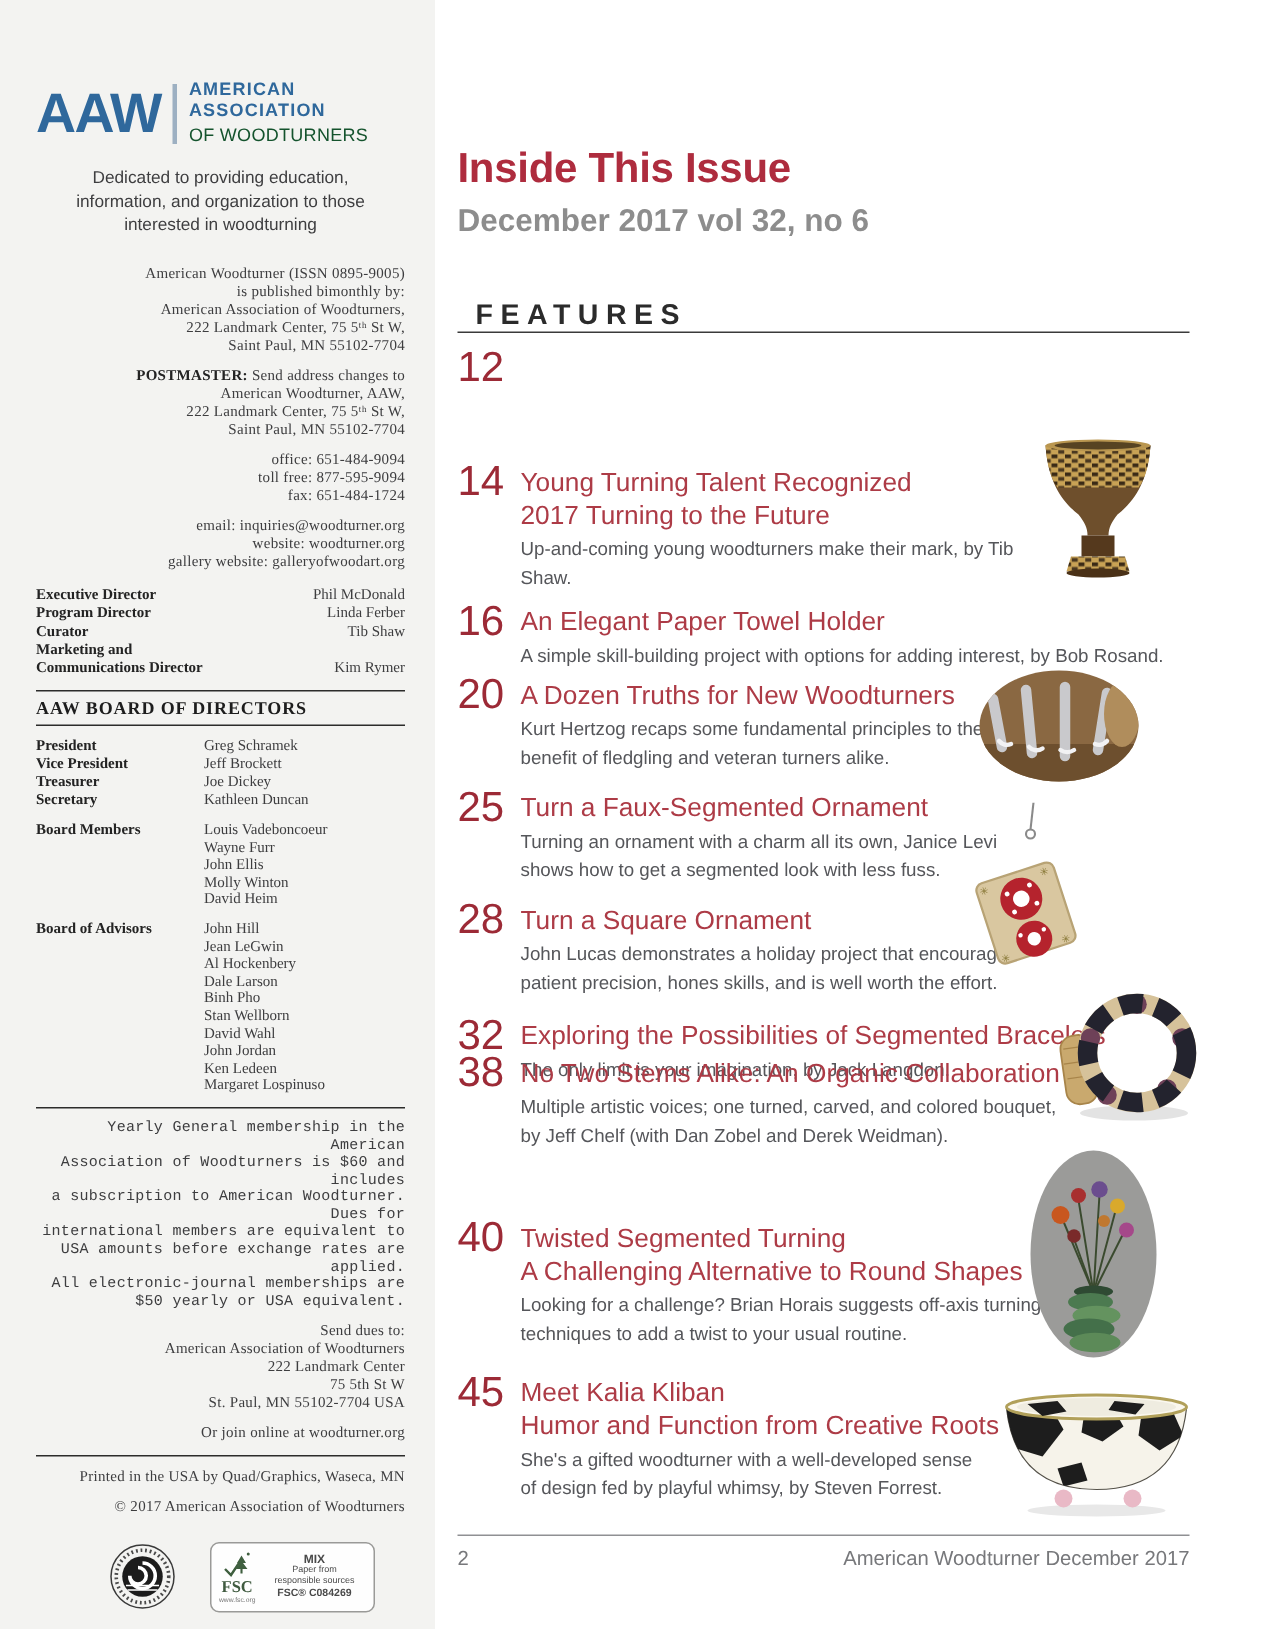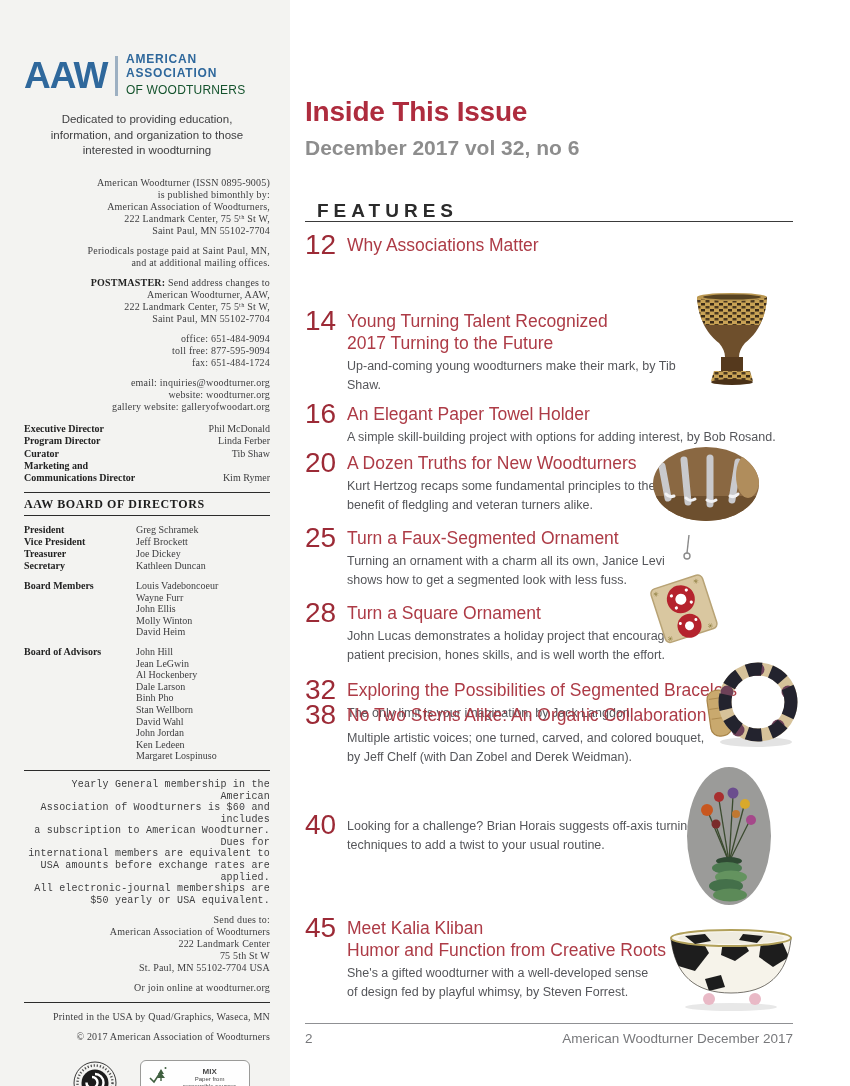--- a/index.html
+++ b/index.html
@@ -85,22 +85,20 @@
 
     <div class="tagline pre">Dedicated to providing education,
 information, and organization to those
 interested in woodturning</div>
 
     <div class="m-block first pre">American Woodturner (ISSN 0895-9005)
 is published bimonthly by:
 American Association of Woodturners,
 222 Landmark Center, 75 5ᵗʰ St W,
 Saint Paul, MN 55102-7704</div>
-    <div class="m-block pre">Periodicals postage paid at Saint Paul, MN,
-and at additional mailing offices.</div>
     <div class="m-block pre"><span class="m-bold">POSTMASTER:</span><span> Send address changes to
 American Woodturner, AAW,
 222 Landmark Center, 75 5ᵗʰ St W,
 Saint Paul, MN 55102-7704</span></div>
     <div class="m-block pre">office: 651-484-9094
 toll free: 877-595-9094
 fax: 651-484-1724</div>
     <div class="m-block pre">email: inquiries@woodturner.org
 website: woodturner.org
 gallery website: galleryofwoodart.org</div>
@@ -225,21 +223,20 @@
 
   <main class="toc">
     <div class="toc-title">Inside This Issue</div>
     <div class="toc-subtitle">December 2017 vol 32, no 6</div>
     <div class="section-label">FEATURES</div>
     <hr class="section-rule">
 
     <div class="feature" style="top:230px;">
       <div class="f-num">12</div>
       <div class="f-body">
-        <div class="f-title">Why Associations Matter</div>
       </div>
     </div>
 
     <div class="feature" style="top:306px;">
       <div class="f-num">14</div>
       <div class="f-body">
         <div class="f-title">Young Turning Talent Recognized
 2017 Turning to the Future</div>
         <div class="f-desc" style="width:362px;">Up-and-coming young woodturners make their mark, by Tib Shaw.</div>
       </div>
@@ -293,20 +290,22 @@
       <div class="f-body">
         <div class="f-title">No Two Stems Alike: An Organic Collaboration</div>
         <div class="f-desc" style="width:380px;">Multiple artistic voices; one turned, carved, and colored bouquet,
 by Jeff Chelf (with Dan Zobel and Derek Weidman).</div>
       </div>
     </div>
 
     <div class="feature" style="top:810px;">
       <div class="f-num">40</div>
       <div class="f-body">
+        <div class="f-title">Twisted Segmented Turning
+A Challenging Alternative to Round Shapes</div>
         <div class="f-desc" style="width:372px;">Looking for a challenge? Brian Horais suggests off-axis turning
 techniques to add a twist to your usual routine.</div>
       </div>
     </div>
 
     <div class="feature" style="top:913px;">
       <div class="f-num">45</div>
       <div class="f-body">
         <div class="f-title">Meet Kalia Kliban
 Humor and Function from Creative Roots</div>

